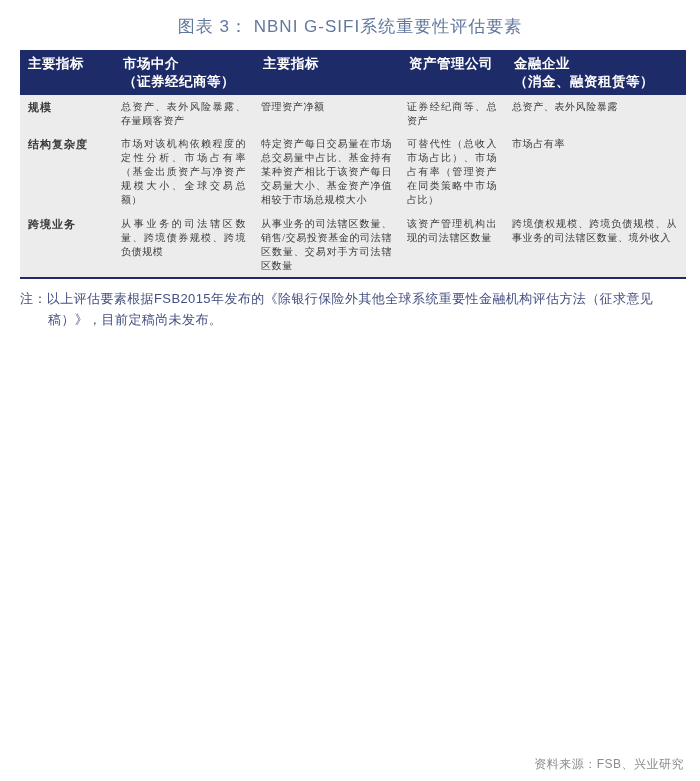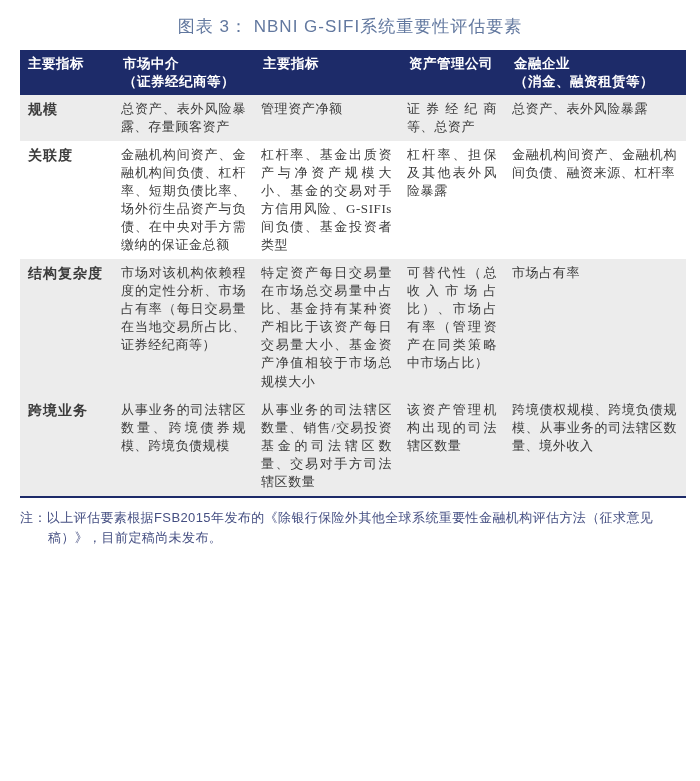--- a/index.html
+++ b/index.html
@@ -27,27 +27,27 @@
     margin-left:20px;width:666px;
     border-bottom:2px solid var(--header-bg,#1d2b69);
     font-family:"Liberation Serif","DejaVu Serif",serif;
   }
   .tbl th{
     background:var(--header-bg,#1d2b69);color:var(--header-text,#fff);
     font-size:13.5px;font-weight:700;text-align:left;vertical-align:top;
     padding:5px 4px 4px 8px;line-height:1.32;letter-spacing:0.5px;
   }
   .tbl td{
-    font-size:13px;color:var(--body-text,#3b3b3b);vertical-align:top;
+    font-size:10px;color:var(--body-text,#3b3b3b);vertical-align:top;
     padding:5px 9px 5px 6px;line-height:1.39;letter-spacing:0.6px;
     text-align:justify;
   }
   .tbl td.ind{
     font-weight:700;padding-left:8px;letter-spacing:1px;text-align:left;
-    font-size:14px;
+    font-size:11px;
   }
   .tbl tr.odd td{background:var(--zebra-bg,#ececec);}
   .tbl tr.last td{}
   .note{
     margin:10px 20px 0 20px;
     font-size:13px;line-height:1.55;color:var(--note-text,#454f82);
     padding-left:28px;text-indent:-28px;letter-spacing:0.4px;
   }
   .source{
     position:absolute;right:16px;bottom:8px;
@@ -91,39 +91,33 @@
       </tr>
     </thead>
     <tbody>
       <tr class="odd">
         <td class="ind">规模</td>
         <td>总资产、表外风险暴露、存量顾客资产</td>
         <td>管理资产净额</td>
         <td>证券经纪商等、总资产</td>
         <td>总资产、表外风险暴露</td>
       </tr>
-      <tr>
-        <td class="ind">关联度</td>
-        <td>金融机构间资产、金融机构间负债、杠杆率、短期负债比率、场外衍生品资产与负债、在中央对手方需缴纳的保证金总额</td>
-        <td>杠杆率、基金出质资产与净资产规模大小、基金的交易对手方信用风险、G-SIFIs间负债、基金投资者类型</td>
-        <td>杠杆率、担保及其他表外风险暴露</td>
-        <td>金融机构间资产、金融机构间负债、融资来源、杠杆率</td>
-      </tr>
       <tr class="odd">
         <td class="ind">结构复杂度</td>
-        <td>市场对该机构依赖程度的定性分析、市场占有率（每日交易量在当地交易所占比、证券经纪商等）</td>
+        <td>市场对该机构依赖程度的定性分析、市场占有率（基金出质资产与净资产规模大小、全球交易总额）</td>
         <td>特定资产每日交易量在市场总交易量中占比、基金持有某种资产相比于该资产每日交易量大小、基金资产净值相较于市场总规模大小</td>
         <td>可替代性（总收入市场占比）、市场占有率（管理资产在同类策略中市场占比）</td>
         <td>市场占有率</td>
       </tr>
       <tr class="odd last">
         <td class="ind">跨境业务</td>
         <td>从事业务的司法辖区数量、跨境债券规模、跨境负债规模</td>
         <td>从事业务的司法辖区数量、销售/交易投资基金的司法辖区数量、交易对手方司法辖区数量</td>
         <td>该资产管理机构出现的司法辖区数量</td>
         <td>跨境债权规模、跨境负债规模、从事业务的司法辖区数量、境外收入</td>
       </tr>
     </tbody>
   </table>
 
   <div class="note">注：以上评估要素根据FSB2015年发布的《除银行保险外其他全球系统重要性金融机构评估方法（征求意见稿）》，目前定稿尚未发布。</div>
+  <div class="source">资料来源：FSB、兴业研究</div>
 
 </div>
 
 </body></html>

